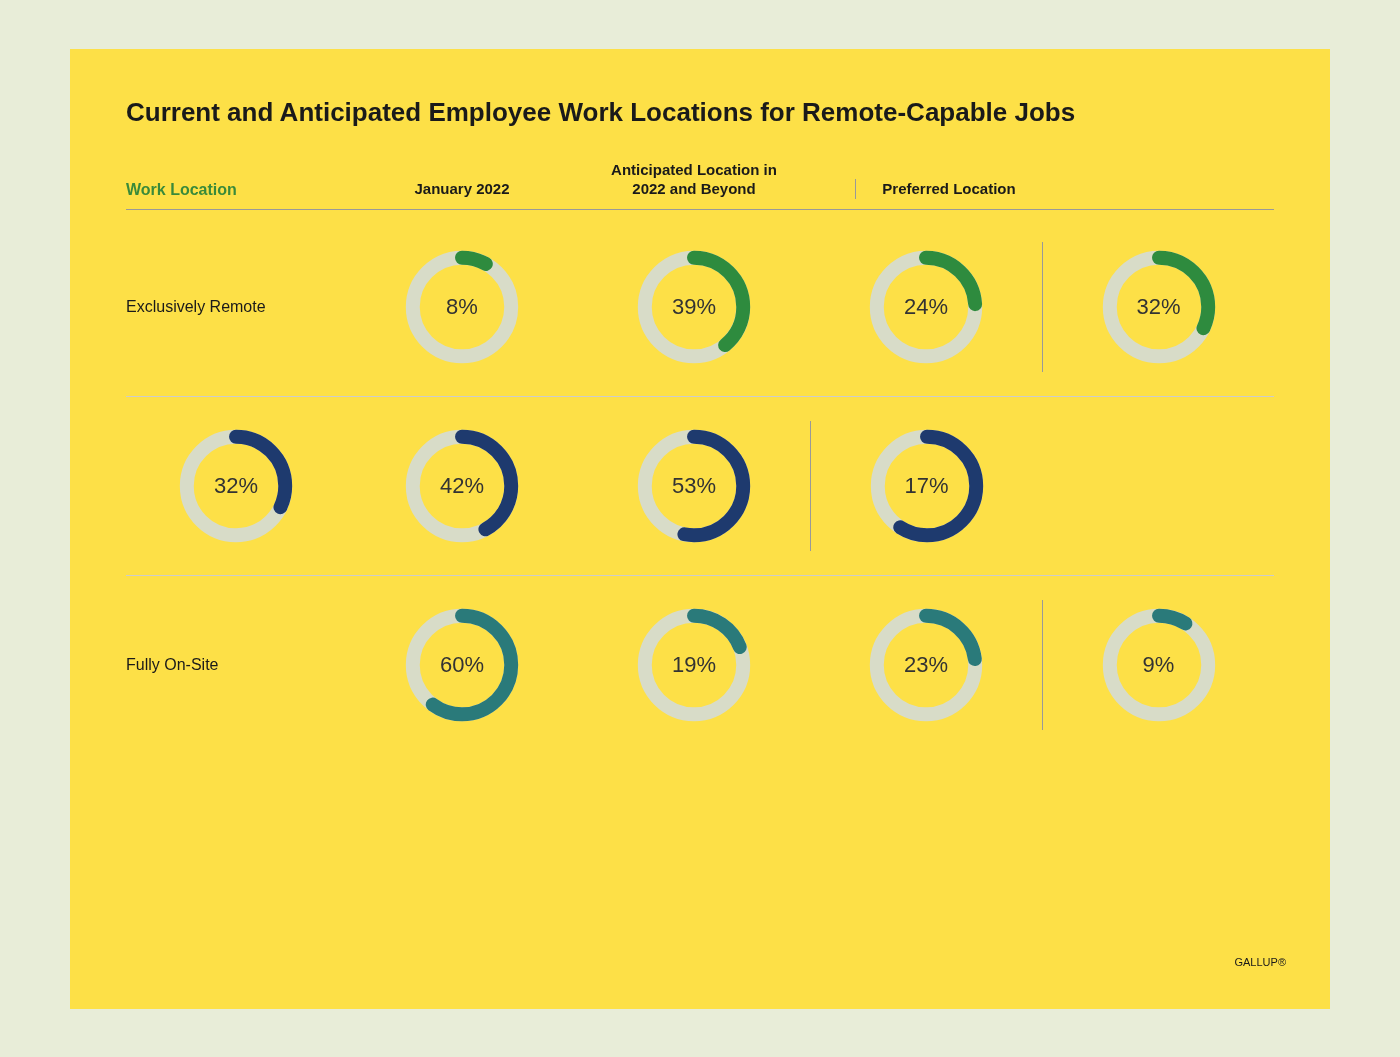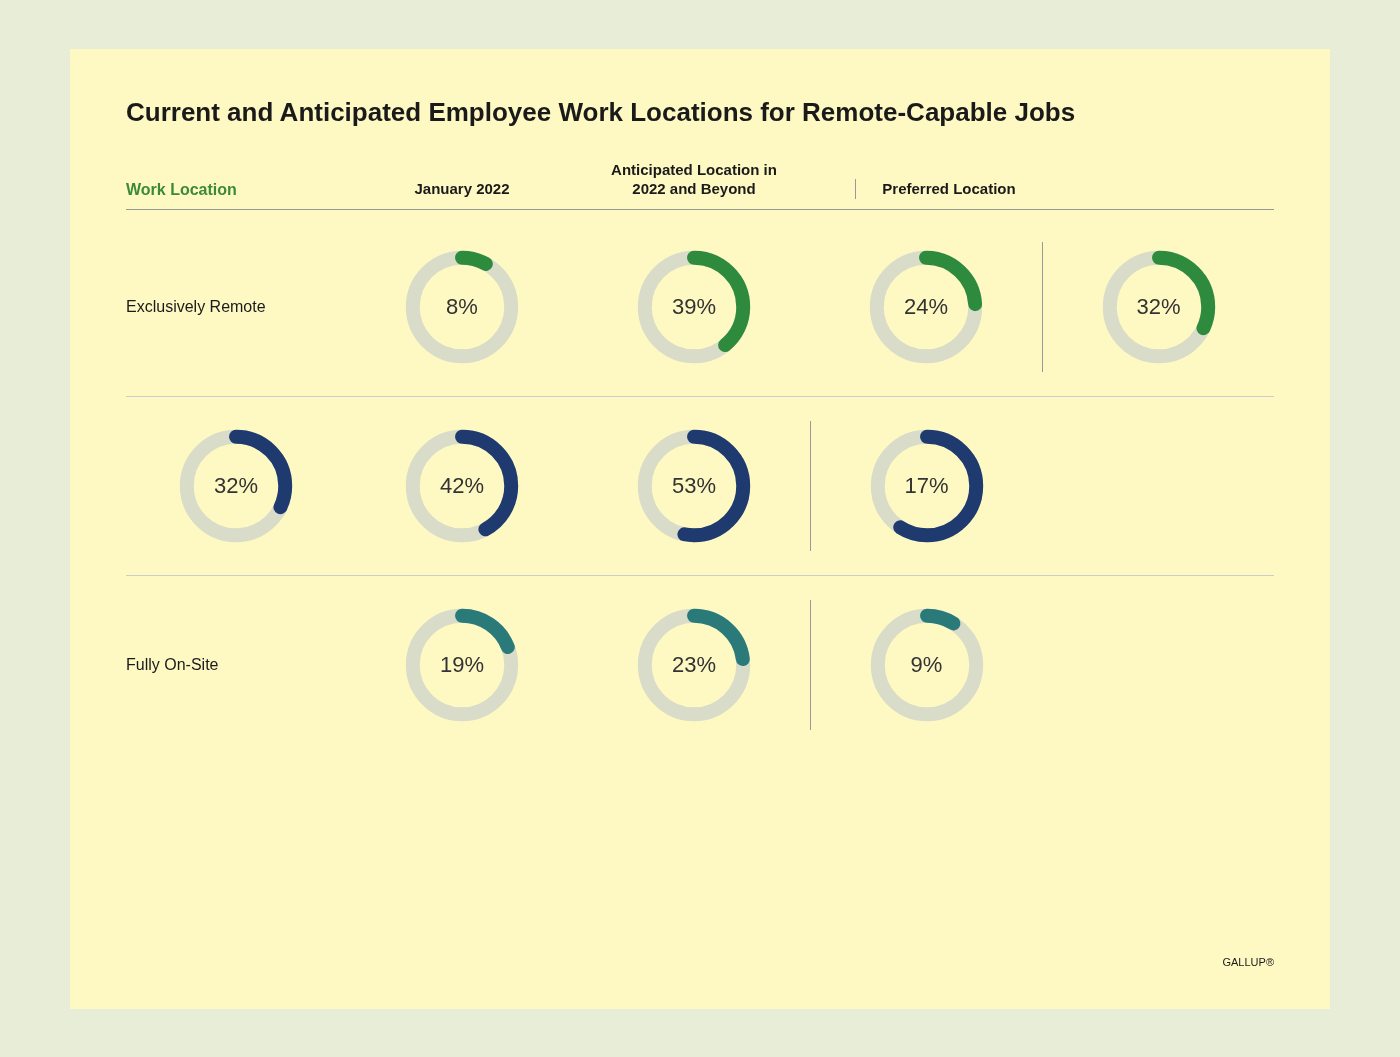--- a/index.html
+++ b/index.html
@@ -7,21 +7,21 @@
       background: #e8edd8;
       font-family: 'Georgia', 'Times New Roman', serif;
       width: 1400px;
       height: 1057px;
       overflow: hidden;
       display: flex;
       align-items: center;
       justify-content: center;
     }
     .card {
-      background: #fef9c3;
+      background: #fde047;
       width: 1260px;
       height: 960px;
       padding: 48px 56px 36px 56px;
       position: relative;
     }
     .main-title {
       font-size: 26px;
       font-weight: bold;
       color: #1a1a1a;
       margin-bottom: 32px;
@@ -111,21 +111,21 @@
       transform: translate(-50%, -50%);
       font-size: 22px;
       font-family: Arial, sans-serif;
       color: #333;
       font-weight: normal;
     }
     
     .gallup-logo {
       position: absolute;
       bottom: 30px;
-      right: 56px;
+      right: 44px;
       font-family: Arial, sans-serif;
       font-size: 20px;
       font-weight: bold;
       letter-spacing: 2px;
       color: #1a1a1a;
     }
     .gallup-logo span {
       font-size: 11px;
       vertical-align: super;
       letter-spacing: 0;
@@ -229,20 +229,29 @@
     </div>
 
     <div class="data-row">
       <div class="row-label">
         <strong>Fully On-Site</strong>
       </div>
       <div class="donut-cell">
         <div class="donut-wrap">
           <svg viewBox="0 0 42 42">
             <circle cx="21" cy="21" r="15.9" fill="none" stroke="#d8dcc8" stroke-width="4.5"></circle>
+            <circle cx="21" cy="21" r="15.9" fill="none" stroke="#2a7a7a" stroke-width="4.5" stroke-dasharray="60 40" stroke-linecap="round"></circle>
+          </svg>
+          <span class="donut-label">60%</span>
+        </div>
+      </div>
+      <div class="donut-cell">
+        <div class="donut-wrap">
+          <svg viewBox="0 0 42 42">
+            <circle cx="21" cy="21" r="15.9" fill="none" stroke="#d8dcc8" stroke-width="4.5"></circle>
             <circle cx="21" cy="21" r="15.9" fill="none" stroke="#2a7a7a" stroke-width="4.5" stroke-dasharray="19 81" stroke-linecap="round"></circle>
           </svg>
           <span class="donut-label">19%</span>
         </div>
       </div>
       <div class="donut-cell">
         <div class="donut-wrap">
           <svg viewBox="0 0 42 42">
             <circle cx="21" cy="21" r="15.9" fill="none" stroke="#d8dcc8" stroke-width="4.5"></circle>
             <circle cx="21" cy="21" r="15.9" fill="none" stroke="#2a7a7a" stroke-width="4.5" stroke-dasharray="23 77" stroke-linecap="round"></circle>

